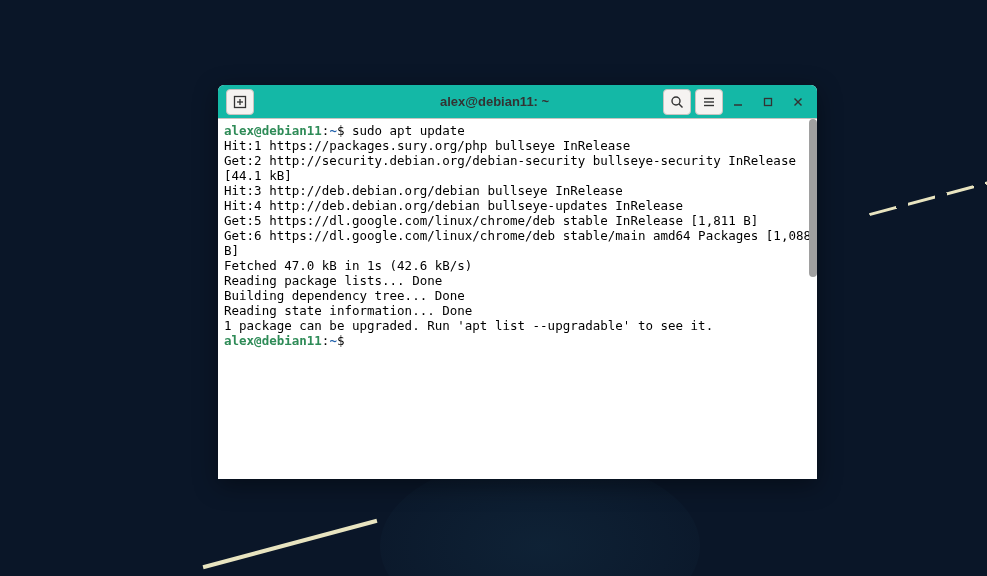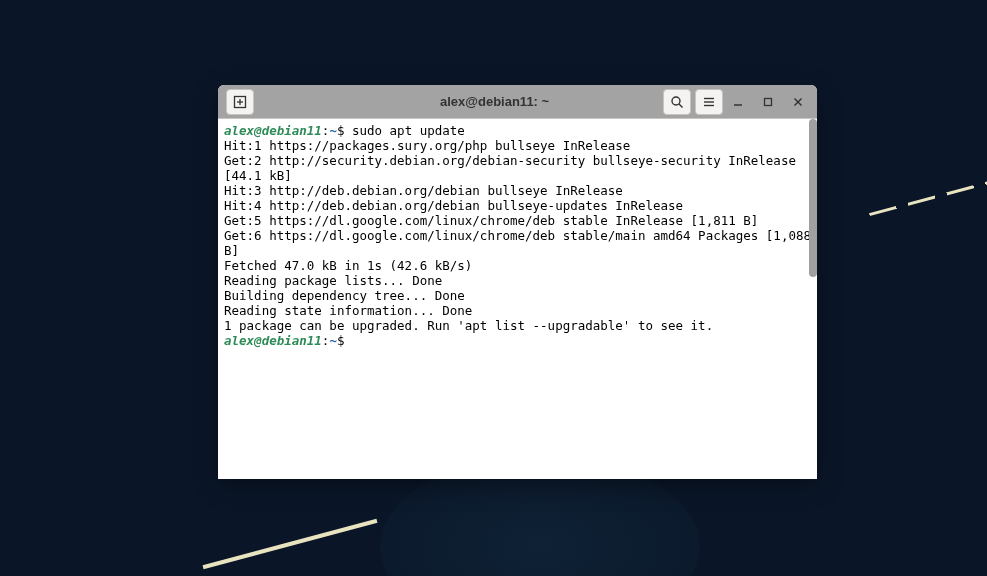--- a/index.html
+++ b/index.html
@@ -55,21 +55,21 @@
       width: 599px;
       height: 394px;
       background: #ffffff;
       border-radius: 6px 6px 0 0;
       box-shadow: 0 6px 24px rgba(0,0,0,0.4);
       display: flex;
       flex-direction: column;
     }
     .titlebar {
       height: 34px;
-      background: #a3a3a3;
+      background: #14b8a6;
       border-radius: 6px 6px 0 0;
       border-bottom: 1px solid #c8c4c0;
       display: flex;
       align-items: center;
       padding: 0 6px;
     }
     .titlebar-btn {
       width: 28px;
       height: 26px;
       display: flex;
@@ -133,21 +133,20 @@
       right: 0;
       top: 0;
       width: 8px;
       height: 158px;
       background: #a0a0a0;
       border-radius: 4px;
     }
     .prompt-user {
       color: #2e8b57;
       font-weight: bold;
-      font-style: italic;
     }
     .prompt-path {
       color: #1e5faa;
       font-weight: bold;
     }
     .line {
       display: block;
     }
   </style>
 </head>

